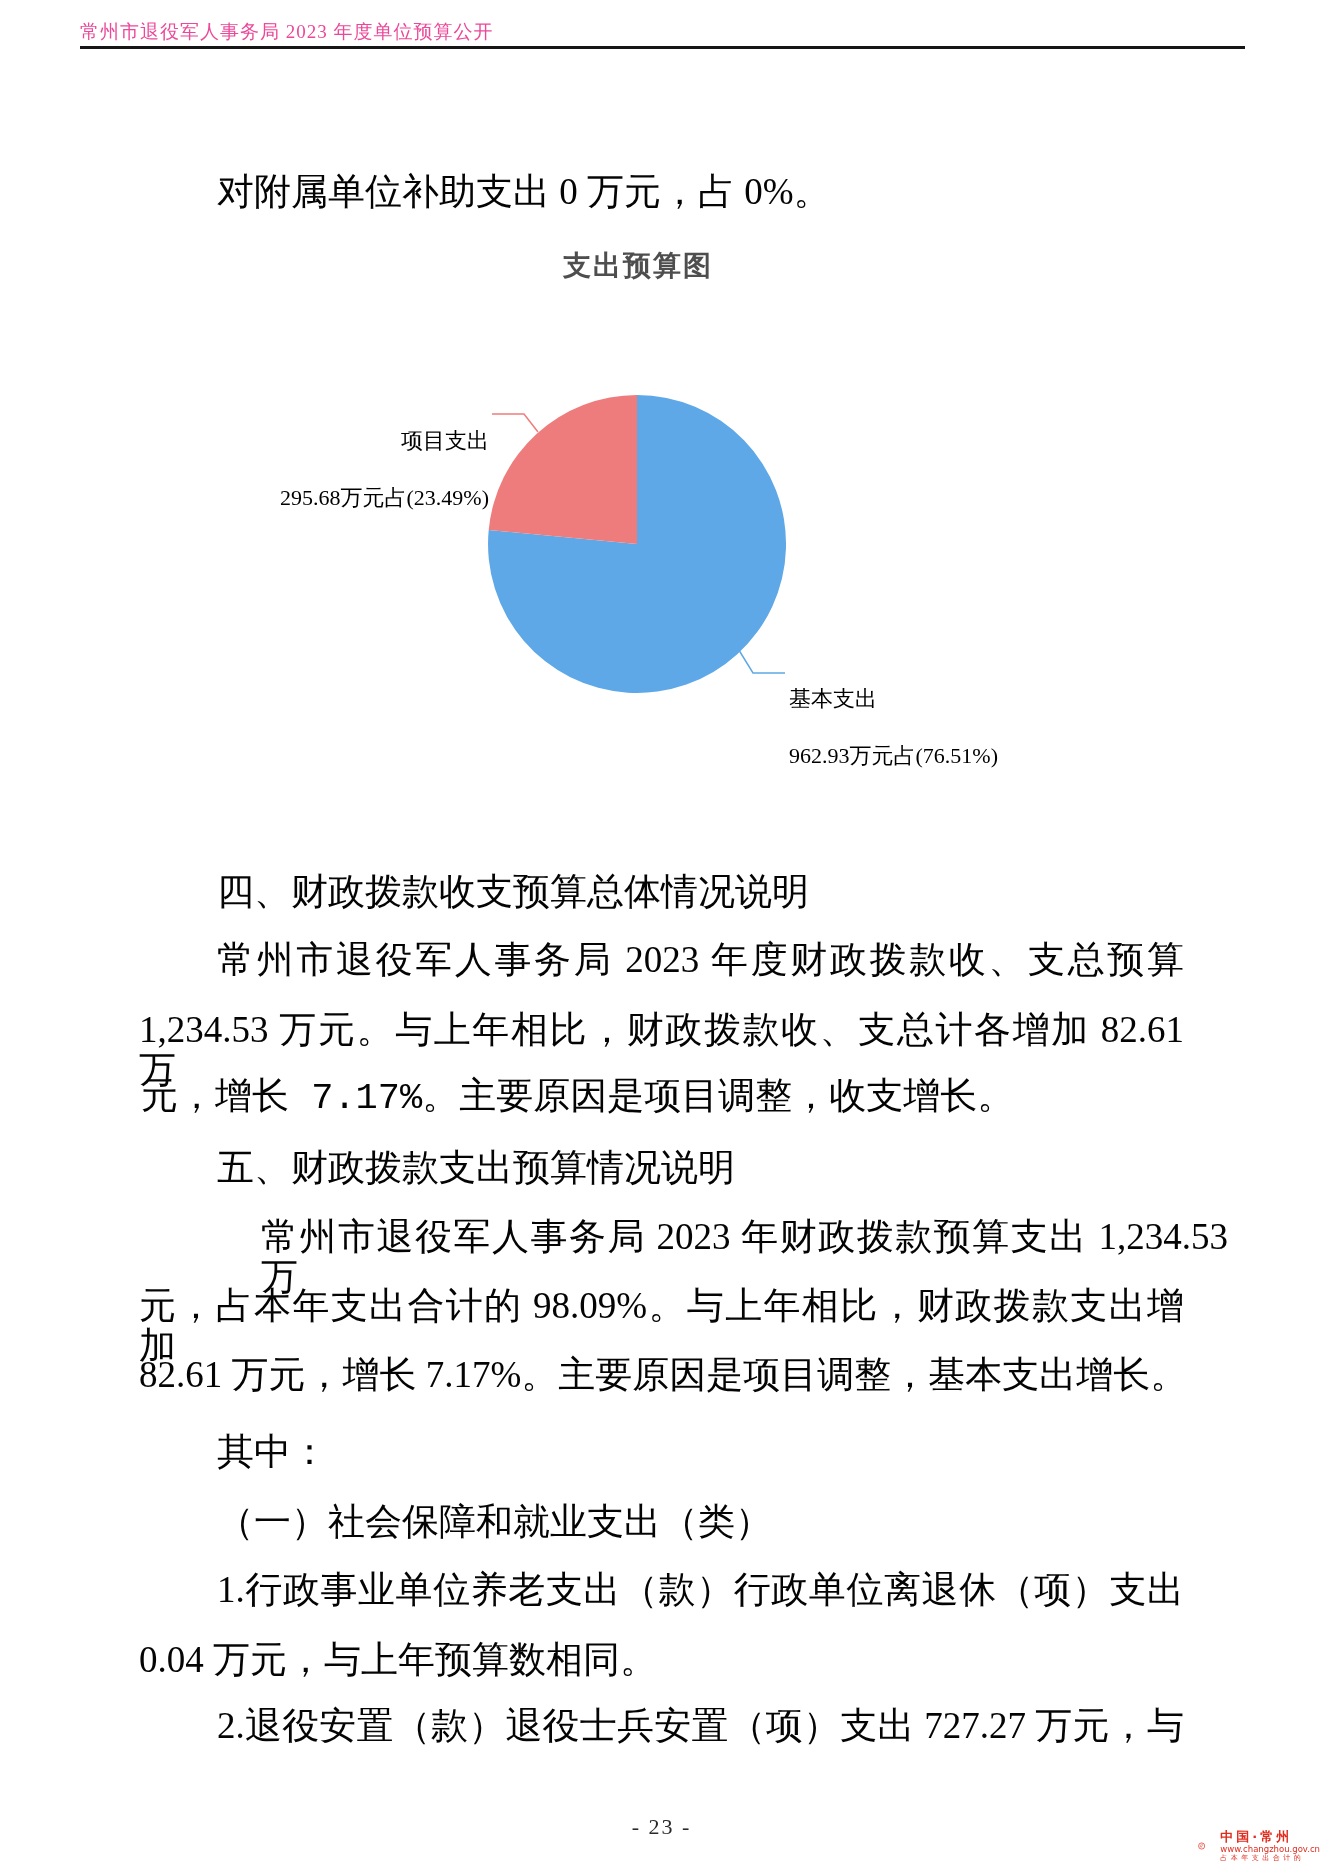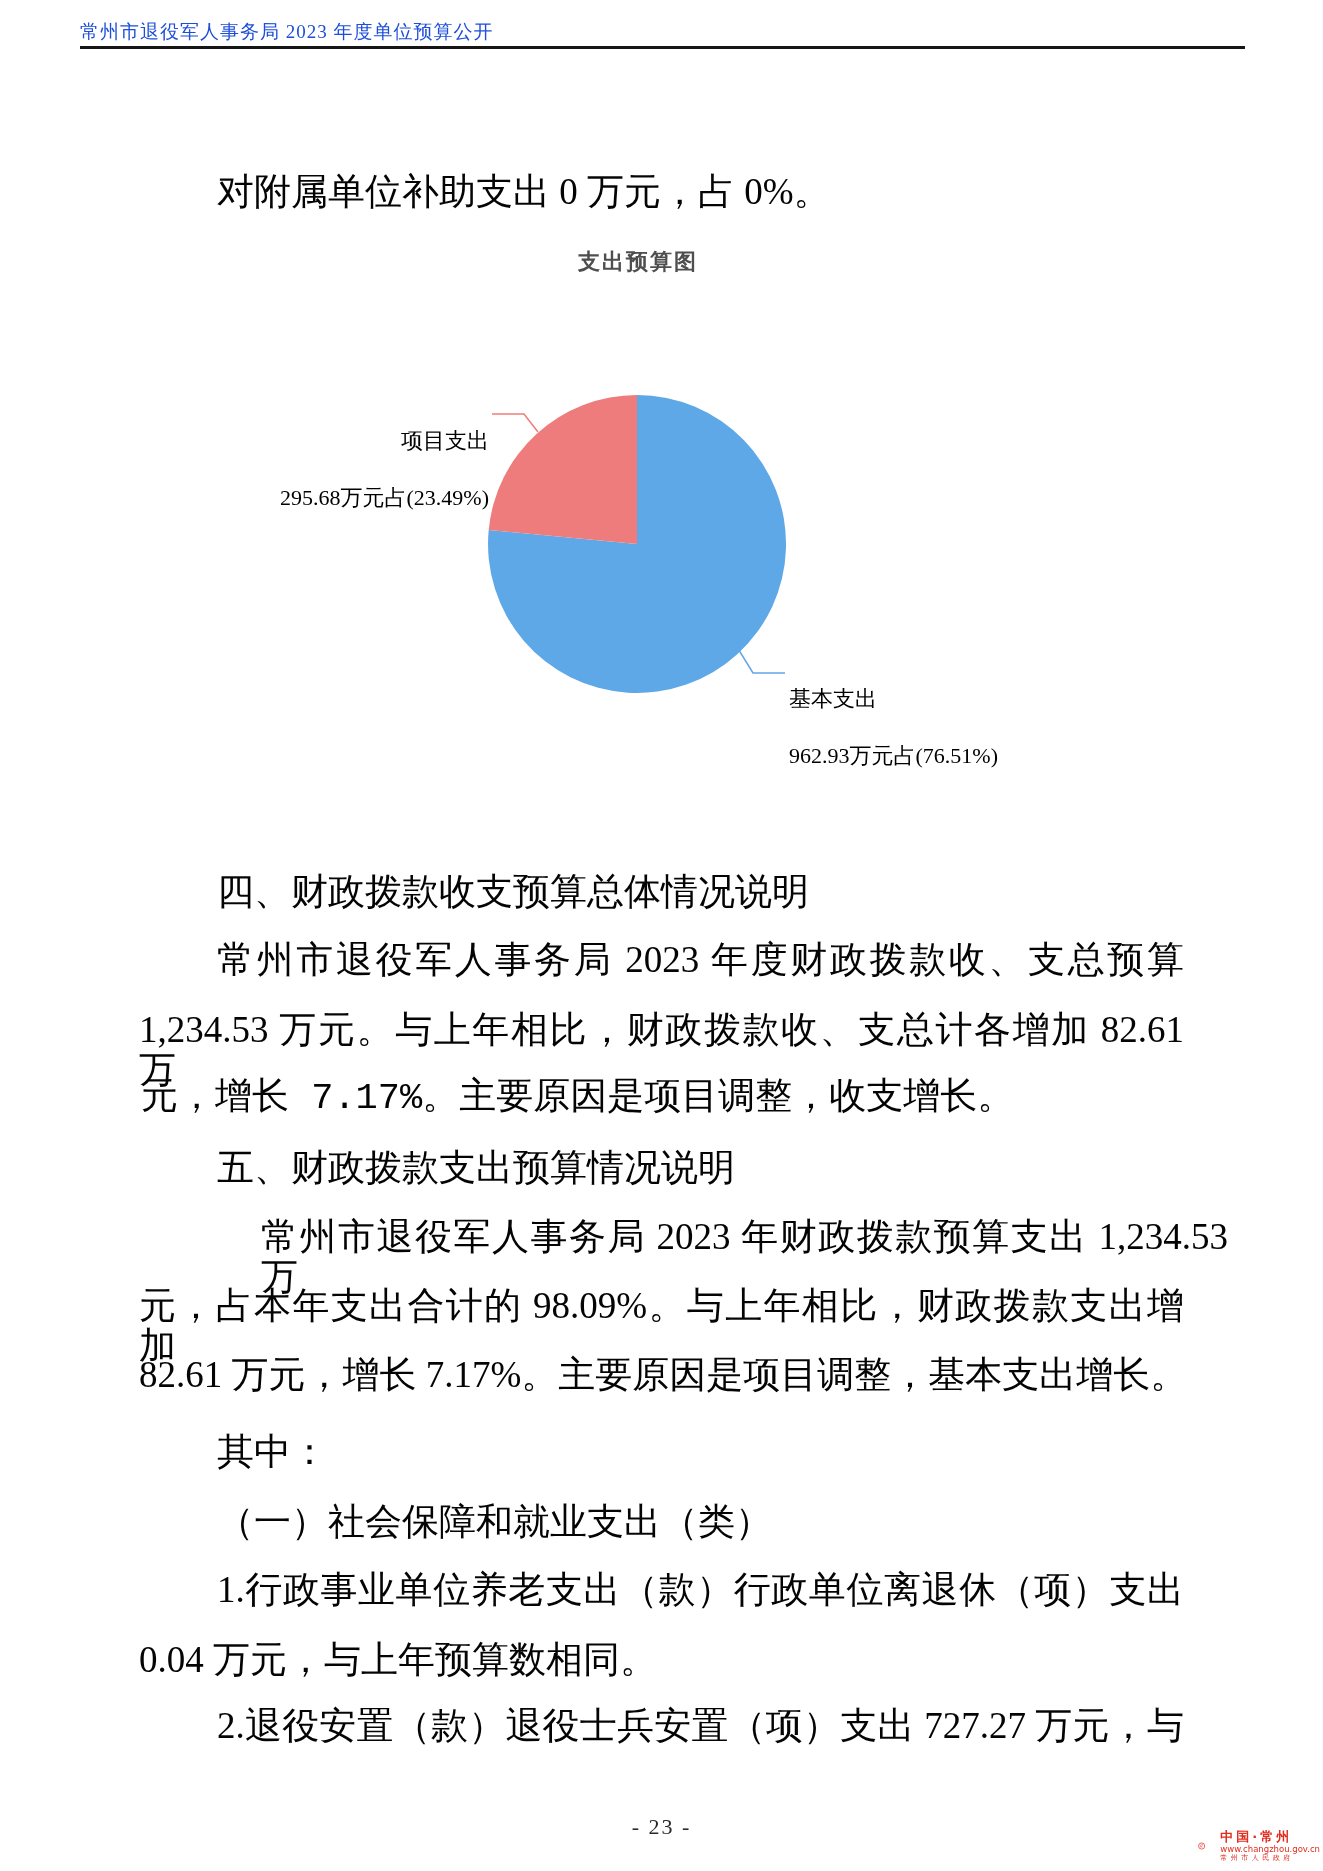--- a/index.html
+++ b/index.html
@@ -6,42 +6,42 @@
   .page{
     position:relative;
     width:1323px;height:1871px;
     background:#ffffff;
     font-family:"Liberation Serif","DejaVu Serif",serif;
     overflow:hidden;
   }
   
   .doc-header{
     position:absolute;left:80px;top:19px;
-    font-size:19px;color:#1d4ed8;letter-spacing:1px;white-space:pre;
+    font-size:19px;color:#ec4899;letter-spacing:1px;white-space:pre;
   }
   .header-rule{
     position:absolute;left:80px;top:46px;width:1165px;height:3px;background:#161616;
   }
   
   .line{
     position:absolute;
     font-size:37px;line-height:1.08;color:#040404;white-space:pre;
   }
   .line.bold{font-weight:normal;}
   .line.justify{
     white-space:normal;
     text-align:justify;
     text-align-last:justify;
   }
   
   .chart-title{
     position:absolute;left:487px;top:247px;width:302px;
     text-align:center;
     font-family:"DejaVu Sans","Liberation Sans",sans-serif;
-    font-size:22px;font-weight:bold;color:#4e4e4e;letter-spacing:2px;
+    font-size:28px;font-weight:bold;color:#4e4e4e;letter-spacing:2px;
   }
   .pie-svg{position:absolute;left:360px;top:380px;}
   .pie-label{
     position:absolute;
     font-family:Liberation Serif, serif;
     font-size:22px;line-height:19px;color:#000000;white-space:pre;
   }
   .pie-label.right{text-align:right;}
   
   .page-number{
@@ -102,17 +102,17 @@
   <div class="page-number">- 23 -</div>
 
   <div class="site-logo">
     <svg width="32" height="32" viewBox="0 0 32 32">
       <circle cx="16" cy="16" r="13.5" fill="none" stroke="#e02b1d" stroke-width="3"></circle>
       <path d="M16 8 C 22 8 23 14 18 15 C 13 16 12 20 17 22 M12 11 C 10 14 10 18 12 21" fill="none" stroke="#e02b1d" stroke-width="2" stroke-linecap="round"></path>
     </svg>
     <div class="logo-text" style="color:#e02b1d;">
       <span class="logo-line1">中国·常州</span>
       <span class="logo-line2">www.changzhou.gov.cn</span>
-      <span class="logo-line3">常州市人民政府</span>
+      <span class="logo-line3">占本年支出合计的</span>
     </div>
   </div>
 
 </div>
 
 </body></html>

